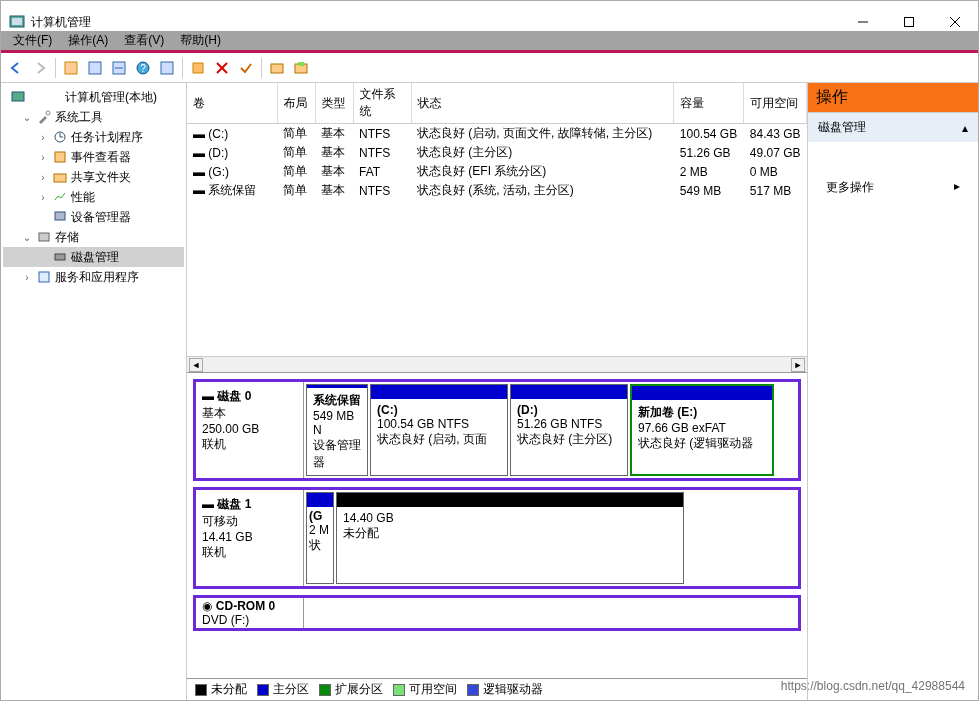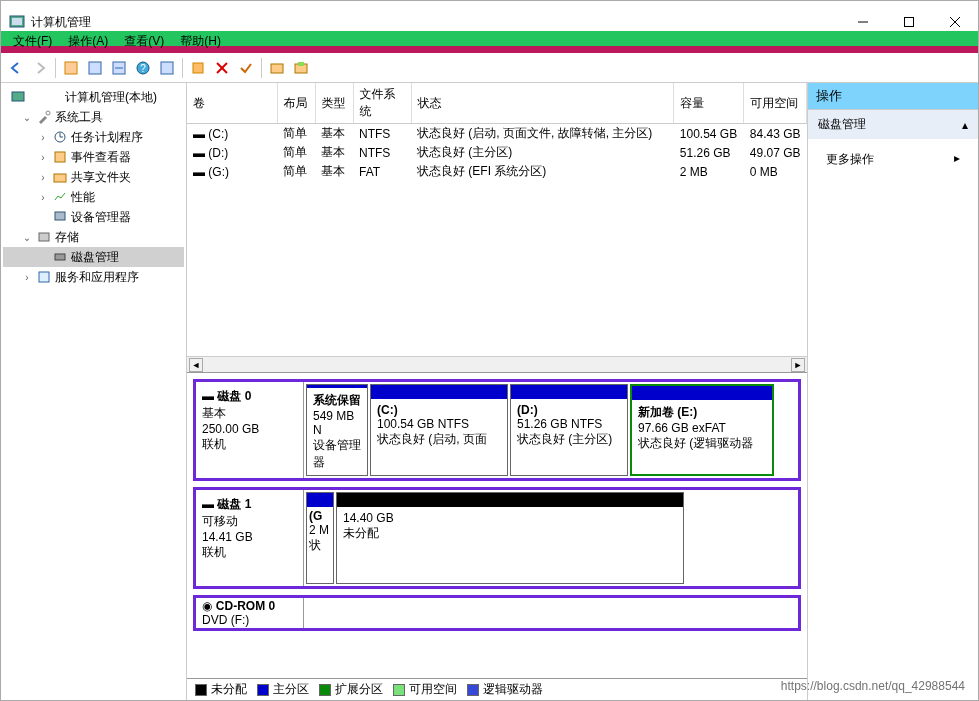--- a/index.html
+++ b/index.html
@@ -3,21 +3,21 @@
 <meta charset="utf-8">
 <style>
 * { box-sizing: border-box; margin: 0; padding: 0; }
 body { font-family: "Microsoft YaHei", "Segoe UI", sans-serif; font-size: 12px; background: #fff; width: 979px; height: 701px; overflow: hidden; display: flex; flex-direction: column; border: 1px solid #aaa; }
 .title-bar { height: 30px; display: flex; align-items: center; padding: 12px 0 0 8px; background: #fff; justify-content: center; }
 .title-bar .icon { width: 16px; height: 16px; margin-right: 6px; }
 .title-bar .title { flex: 1; font-size: 12px; }
 .win-btns { display: flex; }
 .win-btn { width: 46px; height: 30px; display: flex; align-items: center; justify-content: center; }
 .win-btn svg { width: 10px; height: 10px; }
-.menu-bar { height: 22px; display: flex; align-items: flex-start; padding: 0 4px; background: #22c55e; border-bottom: 7px solid #be185d; }
+.menu-bar { height: 22px; display: flex; align-items: center; padding: 0 4px; background: #a3a3a3; border-bottom: 3px solid #be185d; }
 .menu-item { padding: 2px 8px; font-size: 12px; }
 .toolbar { height: 30px; display: flex; align-items: center; padding: 0 4px; border-bottom: 1px solid #ccc; background: #fff; gap: 2px; }
 .t-btn { width: 22px; height: 22px; display: flex; align-items: center; justify-content: center; border: 1px solid transparent; }
 .t-sep { width: 1px; height: 20px; background: #ccc; margin: 0 2px; }
 .main { flex: 1; display: flex; overflow: hidden; }
 .tree { width: 186px; border-right: 1px solid #ccc; padding: 4px 2px; background: #fff; overflow: auto; }
 .tree-item { display: flex; align-items: center; height: 20px; padding-left: 2px; white-space: nowrap; }
 .tree-item .exp { width: 12px; text-align: center; color: #666; font-size: 10px; cursor: pointer; }
 .tree-item .ticon { width: 16px; height: 16px; margin: 0 3px; display: inline-flex; align-items: center; justify-content: center; }
 .tree-item.selected { background: #d0d0d0; }
@@ -36,23 +36,23 @@
 .part { border: 1px solid #666; display: flex; flex-direction: column; overflow: hidden; font-size: 12px; }
 .part .bar { height: 14px; background: #0000cc; }
 .part .bar.black { background: #000; }
 .part .body { padding: 4px 6px; flex: 1; }
 .part .pname { font-weight: bold; }
 .part.selected { border: 2px solid #0a8a0a; }
 .legend { height: 22px; border-top: 1px solid #999; display: flex; align-items: center; padding: 0 8px; gap: 10px; font-size: 12px; }
 .legend-item { display: flex; align-items: center; gap: 4px; }
 .swatch { width: 12px; height: 12px; border: 1px solid #666; }
 .actions { width: 170px; background: #fff; }
-.actions-head { background: #7dd3fc; padding: 4px 8px; font-size: 13px; border-bottom: 1px solid #ccc; }
+.actions-head { background: #f97316; padding: 4px 8px; font-size: 16px; border-bottom: 1px solid #ccc; }
 .actions-row { padding: 6px 10px; font-size: 12px; background: #e8eef7; display: flex; justify-content: space-between; align-items: center; }
-.actions-sub { padding: 12px 18px; font-size: 12px; display: flex; justify-content: space-between; }
+.actions-sub { padding: 22px 18px; font-size: 12px; display: flex; justify-content: space-between; margin-top: 15px; }
 .watermark { position: fixed; right: 14px; bottom: 8px; color: #737373; font-size: 12px; }
 .hscroll { height: 16px; background: #f0f0f0; border-top: 1px solid #ccc; display:flex; justify-content:space-between; align-items:center; padding:0 2px; }
 .hscroll .arr { width:14px; height:14px; border:1px solid #aaa; display:flex; align-items:center; justify-content:center; font-size:9px; }
 </style>
 </head>
 <body>
 
 <div class="title-bar">
   <span class="icon">
     <svg viewBox="0 0 16 16">
@@ -290,20 +290,29 @@
             </tr>
             <tr>
               <td><span>▬</span> (G:)</td>
               <td>简单</td>
               <td>基本</td>
               <td>FAT</td>
               <td>状态良好 (EFI 系统分区)</td>
               <td>2 MB</td>
               <td>0 MB</td>
             </tr>
+            <tr>
+              <td><span>▬</span> 系统保留</td>
+              <td>简单</td>
+              <td>基本</td>
+              <td>NTFS</td>
+              <td>状态良好 (系统, 活动, 主分区)</td>
+              <td>549 MB</td>
+              <td>517 MB</td>
+            </tr>
           </tbody>
       </table>
       <div class="hscroll" style="position:absolute;bottom:0;left:0;right:0">
         <span class="arr">◄</span>
         <span class="arr">►</span>
       </div>
     </div>
 
     <div class="disk-panel">
 

